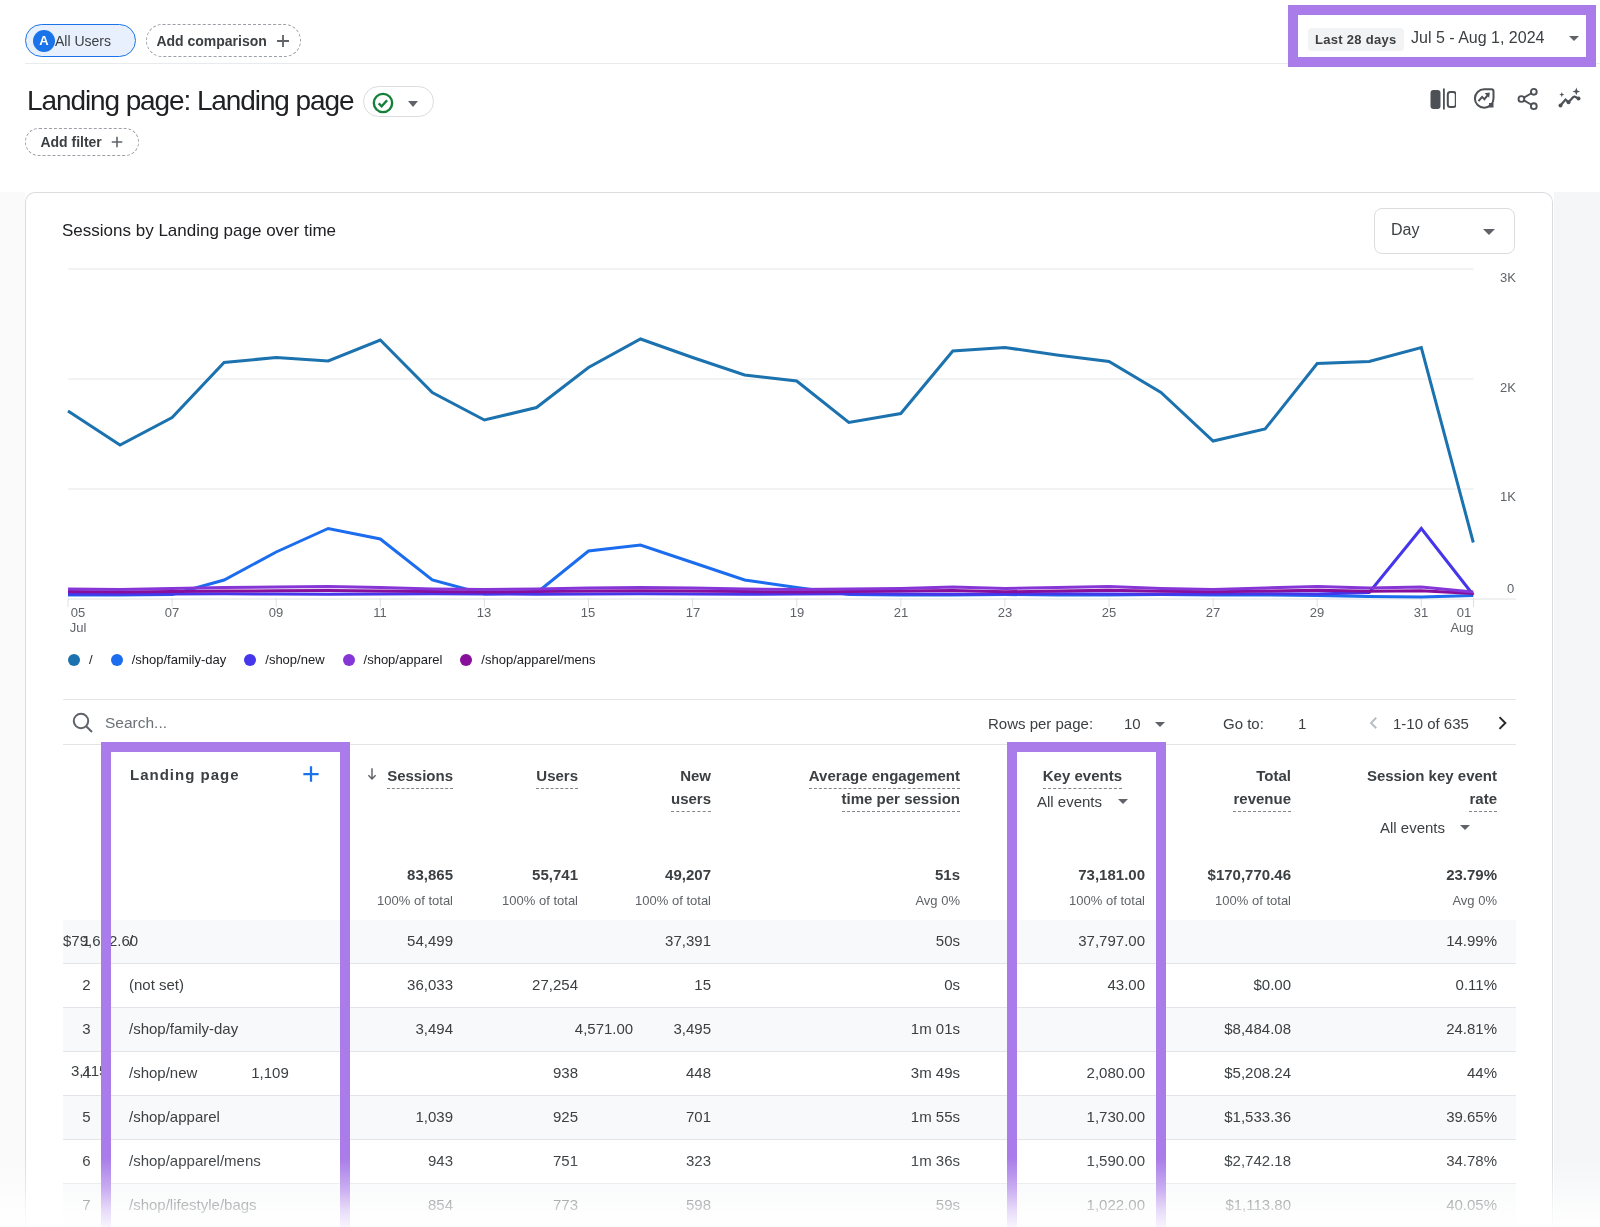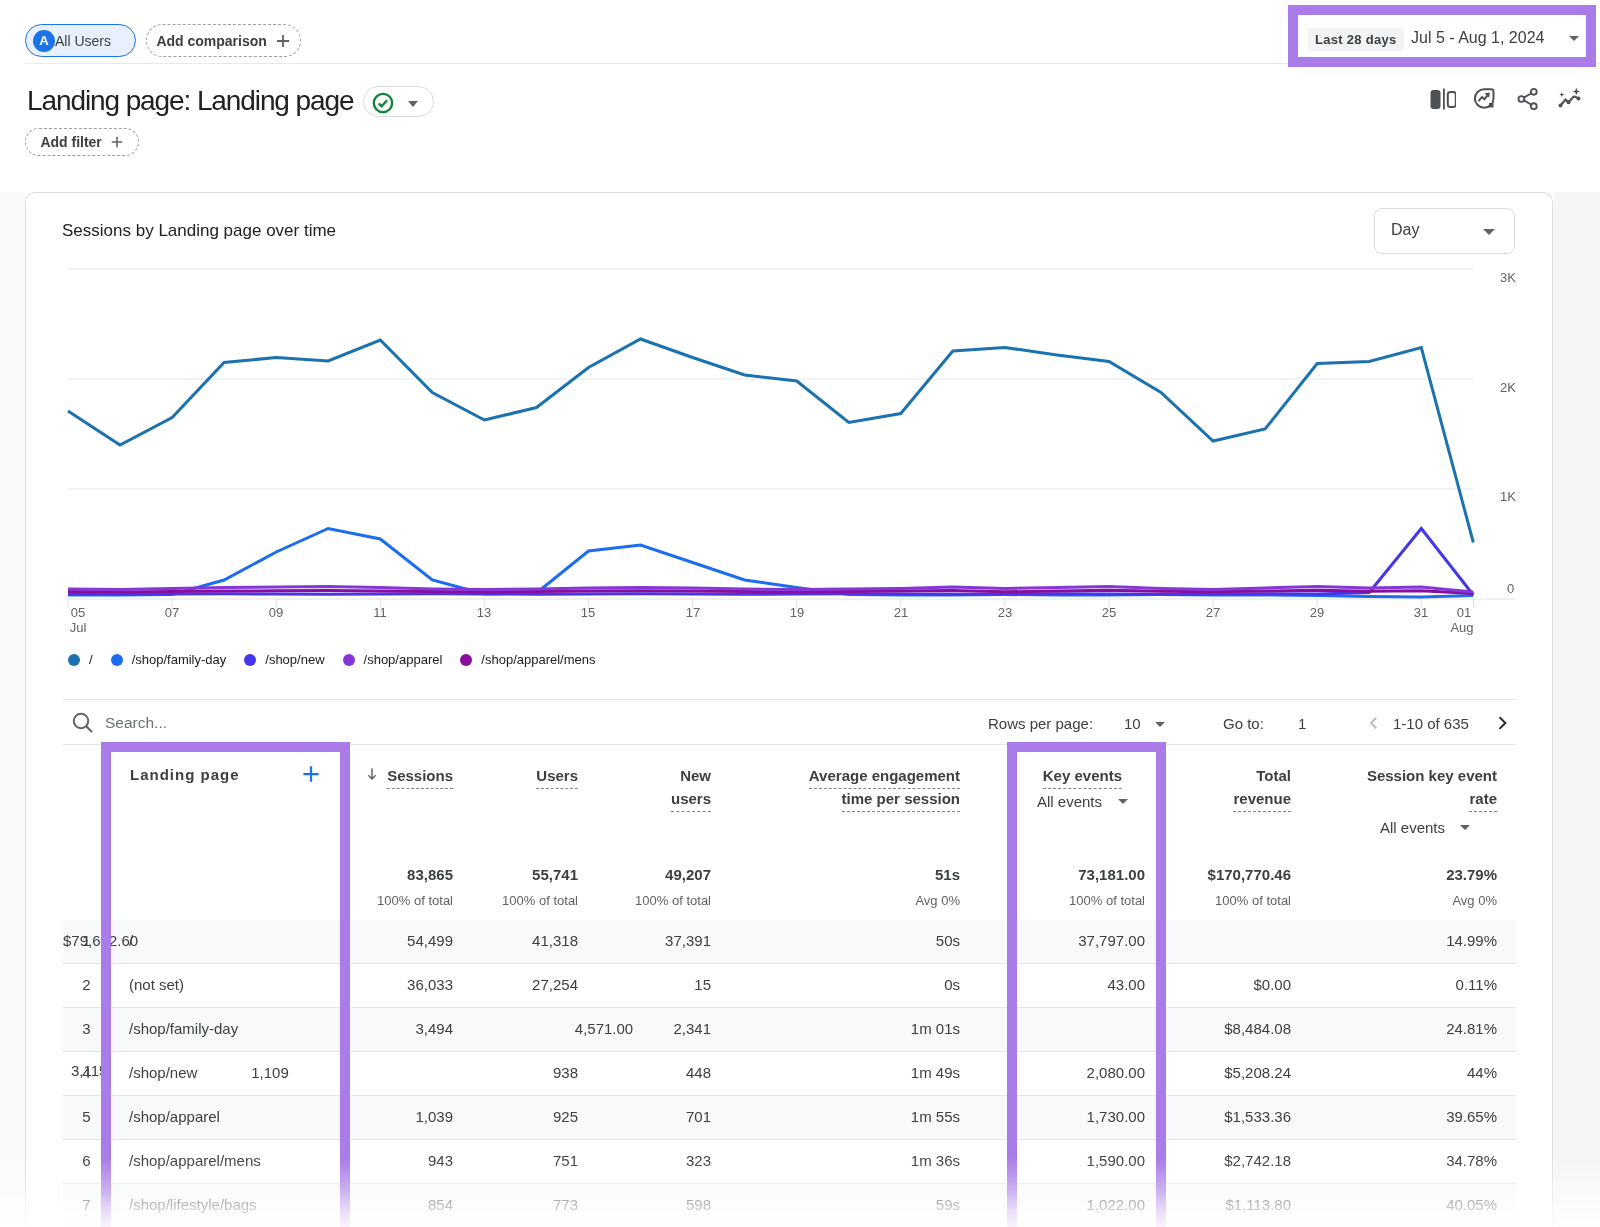--- a/index.html
+++ b/index.html
@@ -224,21 +224,20 @@
   <div class="abs sub" style="left:0; top:893px; width:1145px; text-align:right;">100% of total</div>
   <div class="abs hdr" style="left:0; top:866px; width:1291px; text-align:right;">$170,770.46</div>
   <div class="abs sub" style="left:0; top:893px; width:1291px; text-align:right;">100% of total</div>
   <div class="abs hdr" style="left:0; top:866px; width:1497px; text-align:right;">23.79%</div>
   <div class="abs sub" style="left:0; top:893px; width:1497px; text-align:right;">Avg 0%</div>
 
   <div class="row odd" style="top:920px;">
       <span class="cell" style="left:11px; width:25px; text-align:center;">1</span>
       <span class="cell" style="left:66px;">/</span>
       <span class="cell" style="left:0; width:390px; text-align:right;">54,499</span>
-      <span class="cell" style="left:0; width:515px; text-align:right;">41,318</span>
       <span class="cell" style="left:0; width:648px; text-align:right;">37,391</span>
       <span class="cell" style="left:0; width:897px; text-align:right;">50s</span>
       <span class="cell" style="left:0; width:1082px; text-align:right;">37,797.00</span>
       <span class="cell" style="left:0; width:1228px; ">$79,652.60</span>
       <span class="cell" style="left:0; width:1434px; text-align:right;">14.99%</span>
     </div>
   <div class="row" style="top:964px;">
       <span class="cell" style="left:11px; width:25px; text-align:center;">2</span>
       <span class="cell" style="left:66px;">(not set)</span>
       <span class="cell" style="left:0; width:390px; text-align:right;">36,033</span>
@@ -247,33 +246,33 @@
       <span class="cell" style="left:0; width:897px; text-align:right;">0s</span>
       <span class="cell" style="left:0; width:1082px; text-align:right;">43.00</span>
       <span class="cell" style="left:0; width:1228px; text-align:right;">$0.00</span>
       <span class="cell" style="left:0; width:1434px; text-align:right;">0.11%</span>
     </div>
   <div class="row odd" style="top:1008px;">
       <span class="cell" style="left:11px; width:25px; text-align:center;">3</span>
       <span class="cell" style="left:66px;">/shop/family-day</span>
       <span class="cell" style="left:0; width:390px; text-align:right;">3,494</span>
       <span class="cell" style="left:8px; width:515px; text-align:left;margin-top:42px;">3,115</span>
-      <span class="cell" style="left:0; width:648px; text-align:right;">2,341</span>
+      <span class="cell" style="left:0; width:648px; text-align:right;">3,495</span>
       <span class="cell" style="left:0; width:897px; text-align:right;">1m 01s</span>
       <span class="cell" style="left:0; width:1082px; text-align:center;">4,571.00</span>
       <span class="cell" style="left:0; width:1228px; text-align:right;">$8,484.08</span>
       <span class="cell" style="left:0; width:1434px; text-align:right;">24.81%</span>
     </div>
   <div class="row" style="top:1052px;">
       <span class="cell" style="left:11px; width:25px; text-align:center;">4</span>
       <span class="cell" style="left:66px;">/shop/new</span>
       <span class="cell" style="left:12px; width:390px; text-align:center;">1,109</span>
       <span class="cell" style="left:0; width:515px; text-align:right;">938</span>
       <span class="cell" style="left:0; width:648px; text-align:right;">448</span>
-      <span class="cell" style="left:0; width:897px; text-align:right;">1m 49s</span>
+      <span class="cell" style="left:0; width:897px; text-align:right;">3m 49s</span>
       <span class="cell" style="left:0; width:1082px; text-align:right;">2,080.00</span>
       <span class="cell" style="left:0; width:1228px; text-align:right;">$5,208.24</span>
       <span class="cell" style="left:0; width:1434px; text-align:right;">44%</span>
     </div>
   <div class="row odd" style="top:1096px;">
       <span class="cell" style="left:11px; width:25px; text-align:center;">5</span>
       <span class="cell" style="left:66px;">/shop/apparel</span>
       <span class="cell" style="left:0; width:390px; text-align:right;">1,039</span>
       <span class="cell" style="left:0; width:515px; text-align:right;">925</span>
       <span class="cell" style="left:0; width:648px; text-align:right;">701</span>

